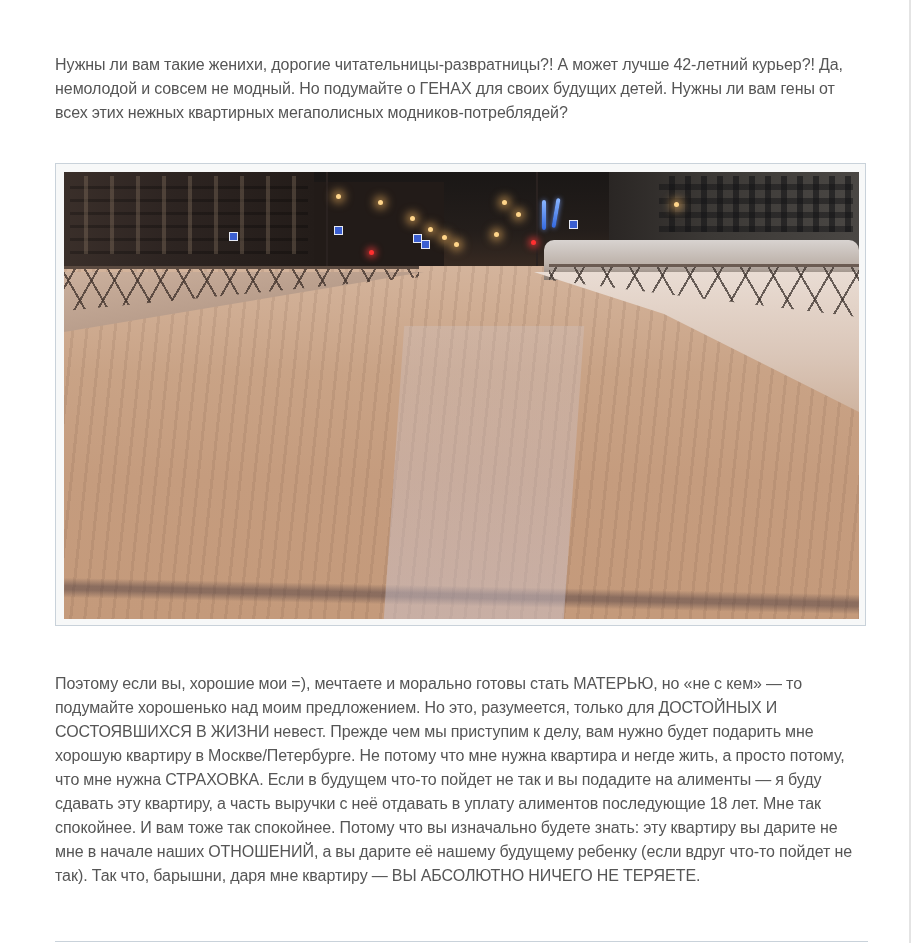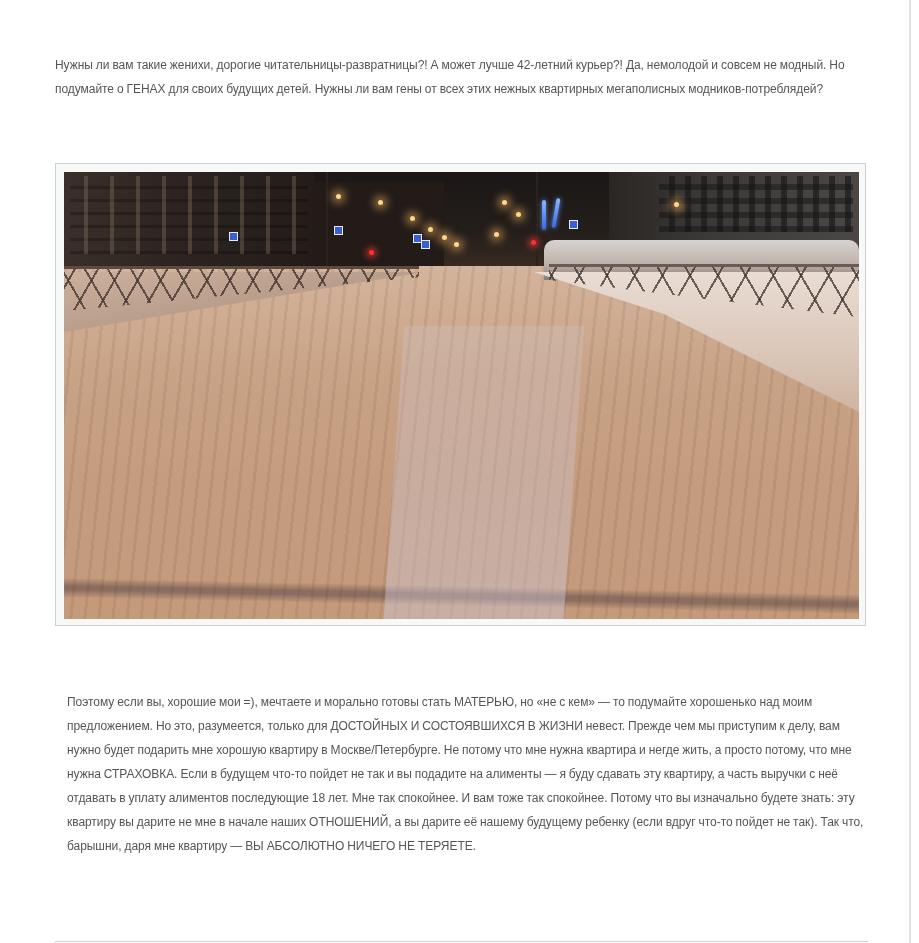--- a/index.html
+++ b/index.html
@@ -12,27 +12,27 @@
   }
   .right-rule {
     position: absolute; left: 909px; top: 0; width: 2px; height: 943px;
     background: #e4e4e4;
   }
   .content {
     position: absolute; left: 55px; top: 0; width: 813px;
   }
   p.para {
     margin: 0;
-    font-size: 12px;
+    font-size: 16px;
     line-height: 24px;
     letter-spacing: -0.05px;
     word-spacing: -0.3px;
   }
   #p1 { position: absolute; top: 53px; left: 0; width: 800px; }
-  #p2 { position: absolute; top: 690px; left: 0; width: 800px; margin-left: 12px; }
+  #p2 { position: absolute; top: 672px; left: 0; width: 800px; }
 
   .figure {
     position: absolute; top: 163px; left: 0;
     width: 811px; height: 463px;
     border: 1px solid #c9d2da;
     background: #f7f8f8;
     box-sizing: border-box;
   }
   .photo {
     position: absolute; left: 8px; top: 8px;

